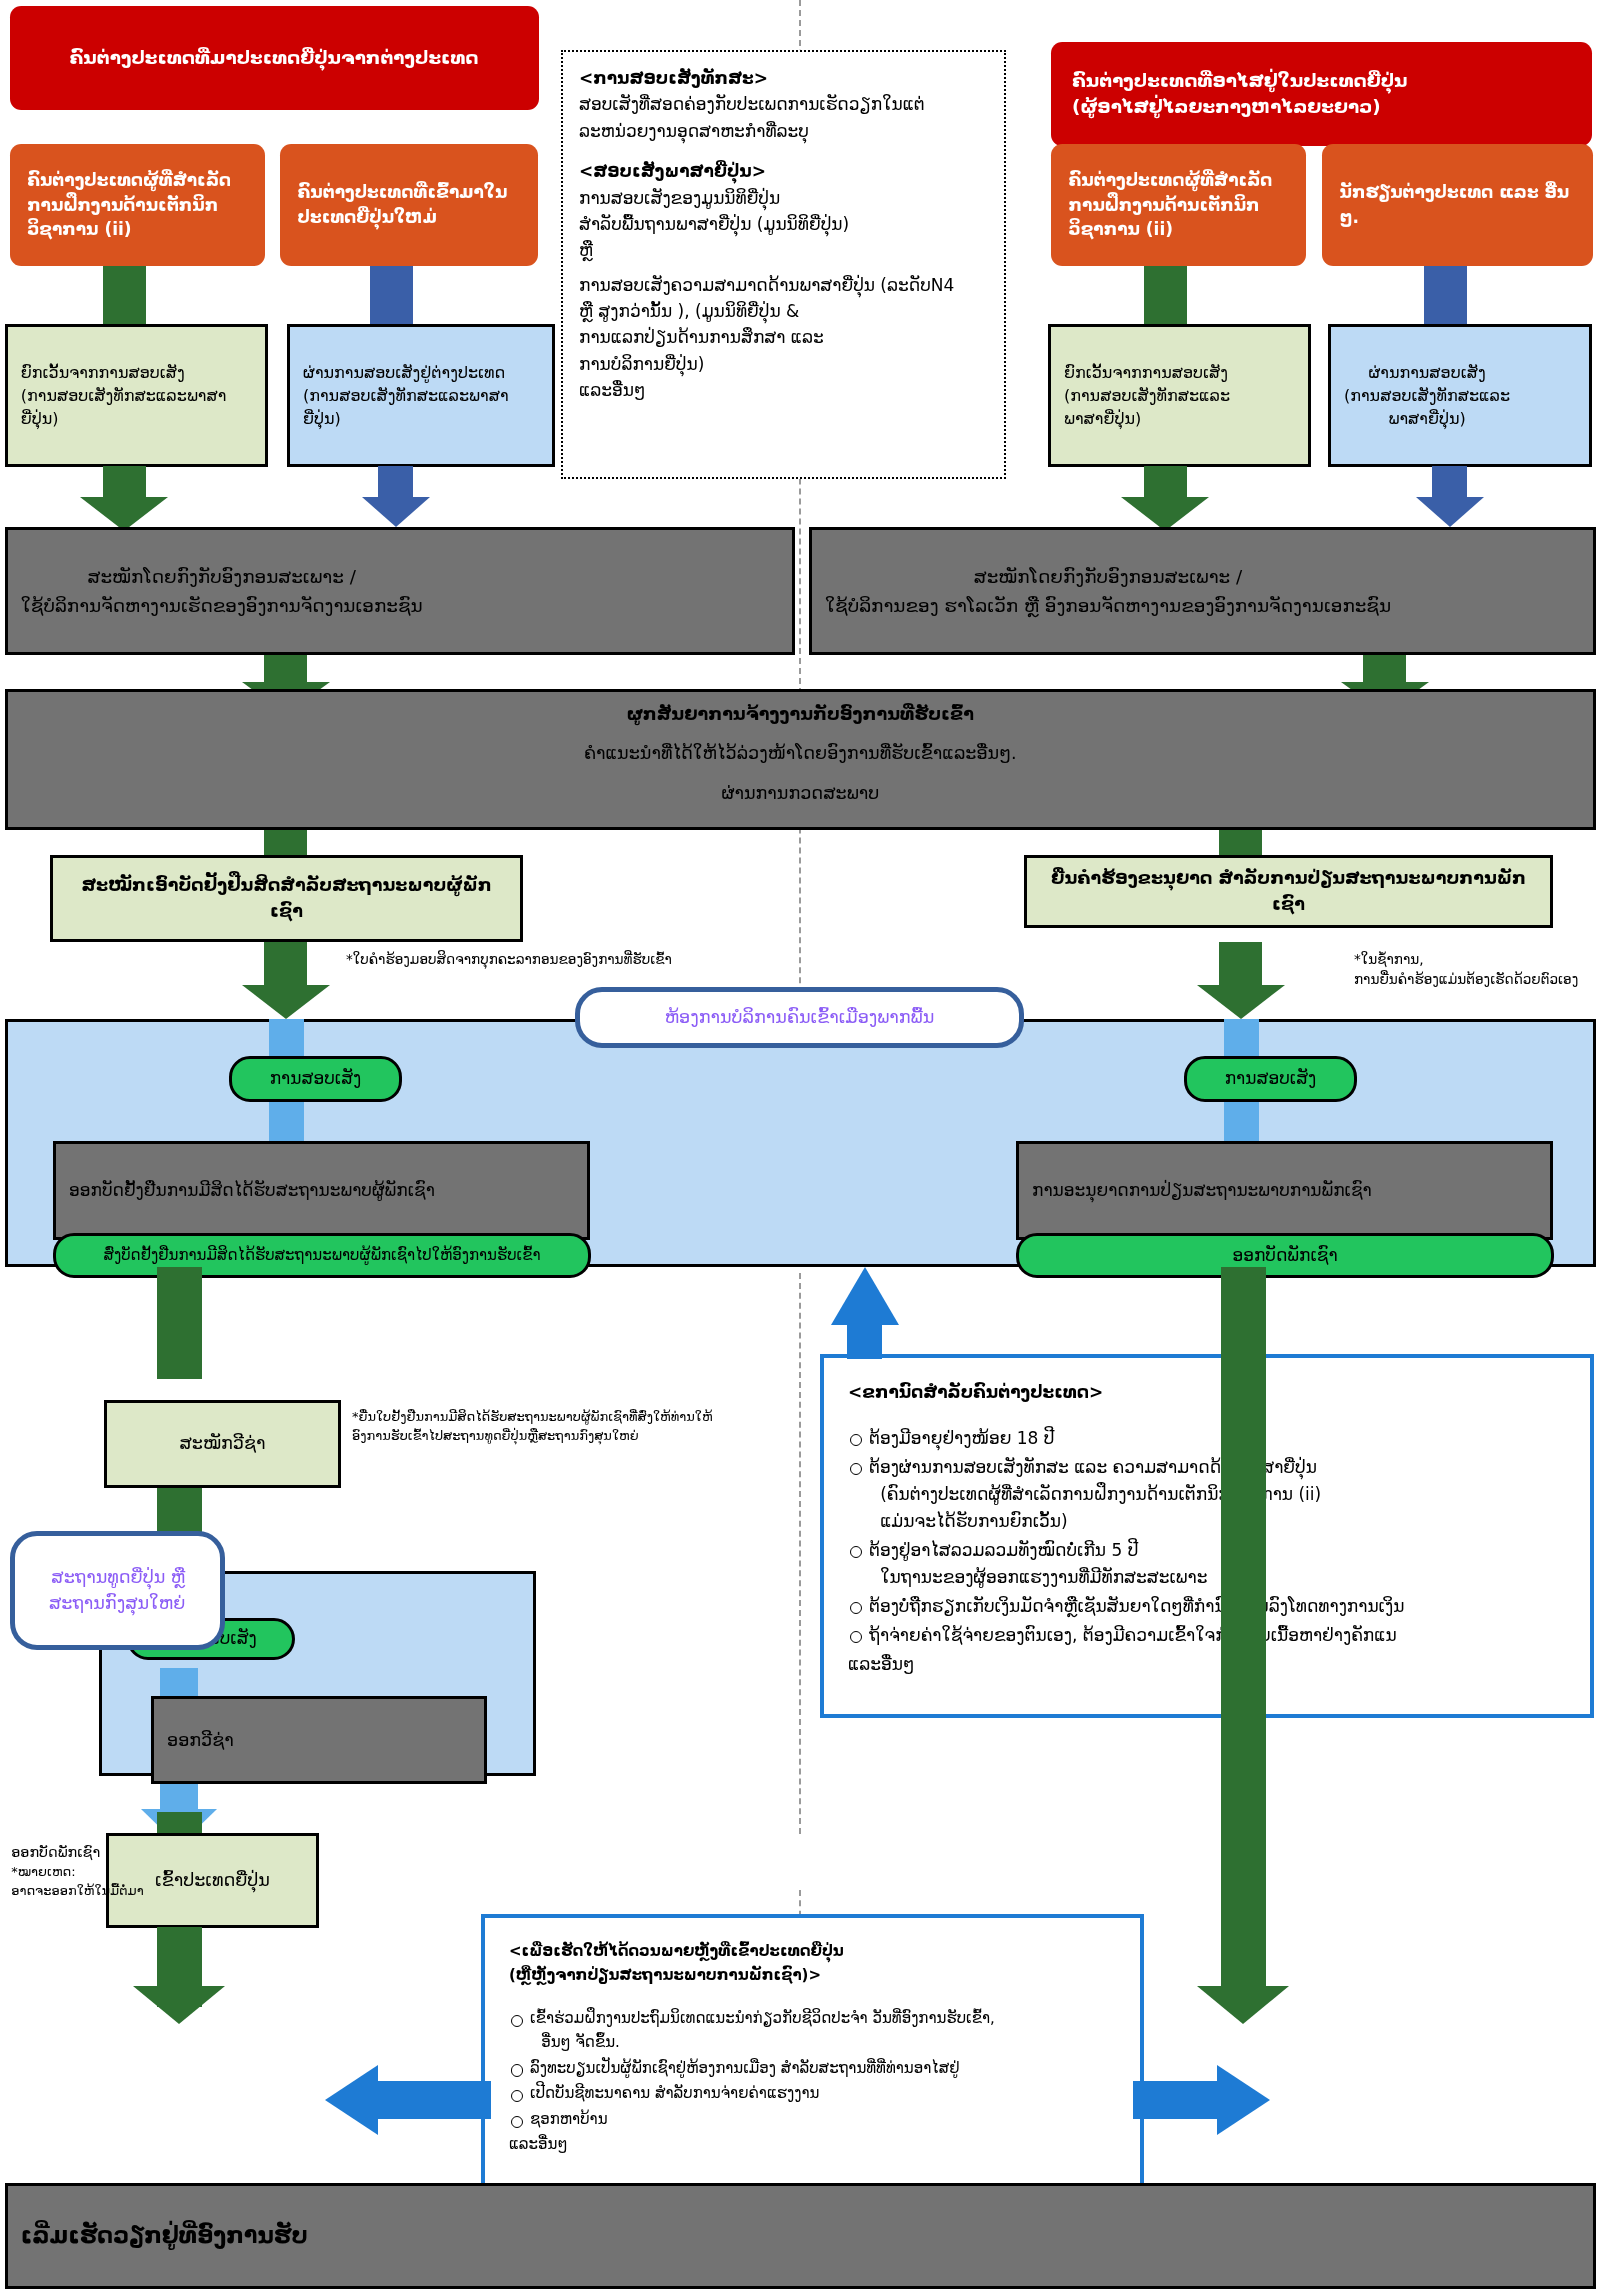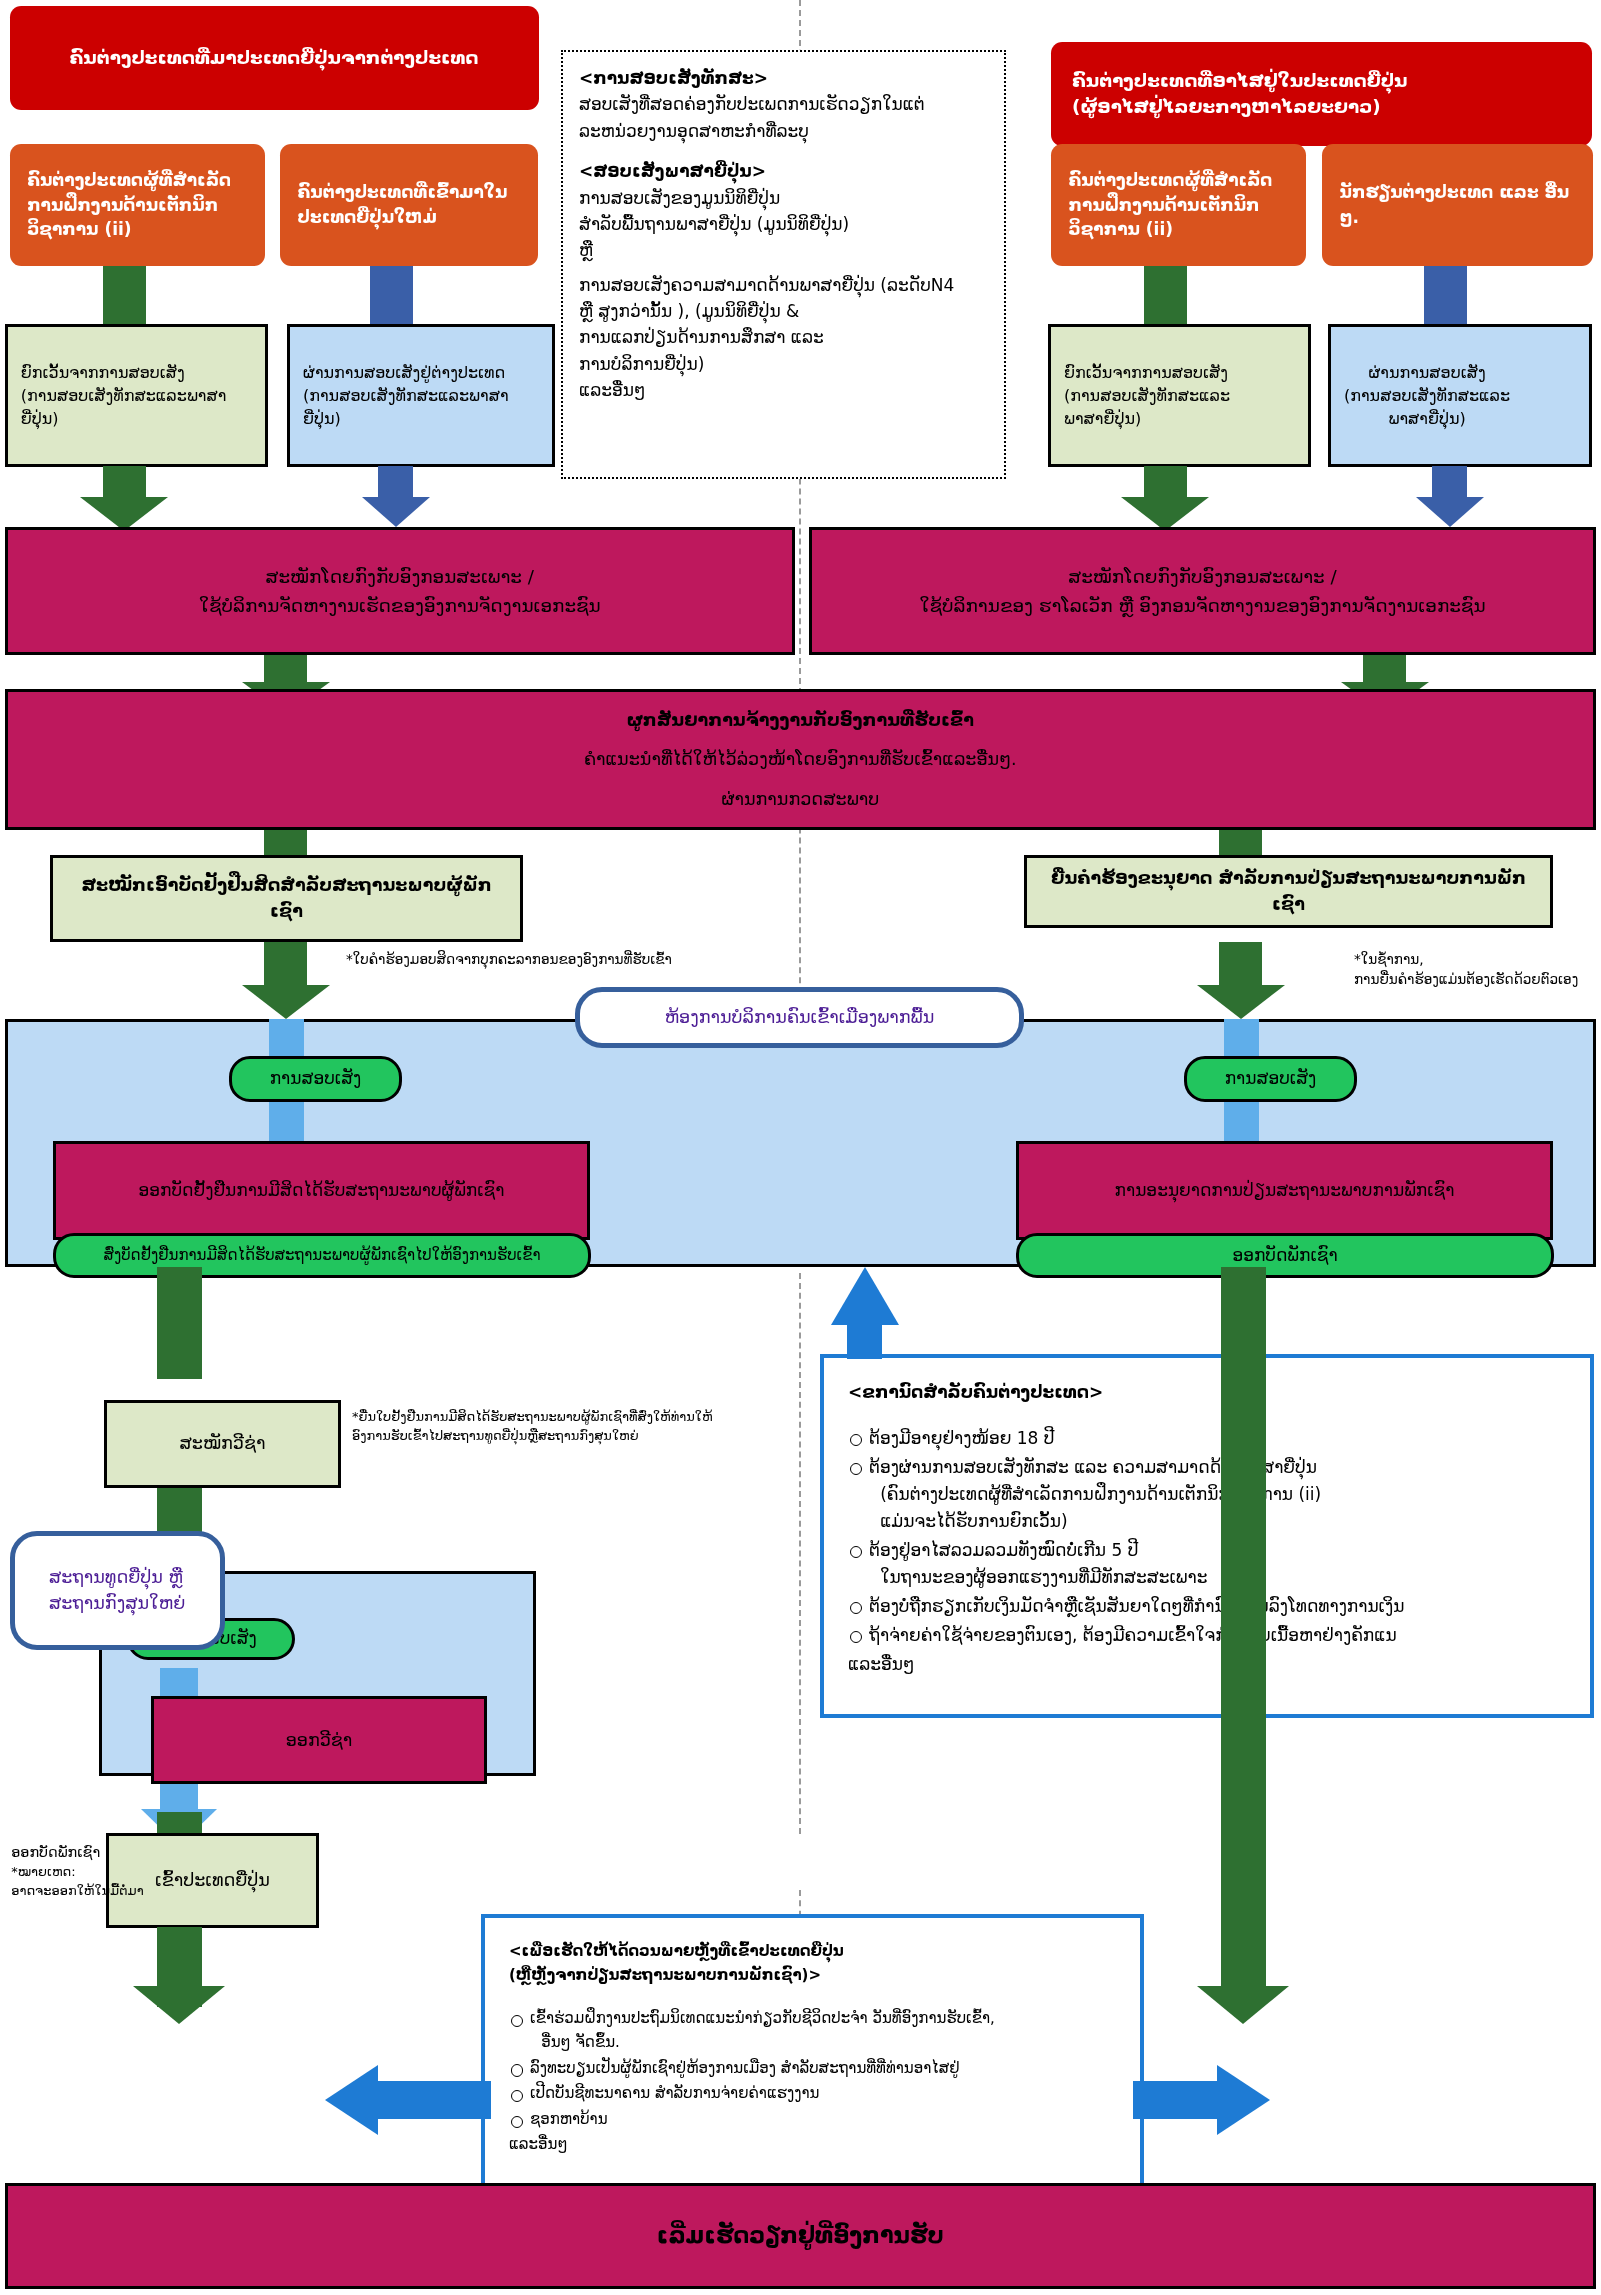--- a/index.html
+++ b/index.html
@@ -41,37 +41,37 @@
     background:#DDE8C8; border:3.2px solid #000;
     display:flex; align-items:center; padding:8px 13px;
     line-height:1.45; color:#000;
   }
   .box-blue {
     background:#BDDAF5; border:3.2px solid #000;
     display:flex; align-items:center; padding:8px 13px;
     line-height:1.45; color:#000;
   }
   .box-white {
-    background:#be185d; border:3.2px solid #000;
-    display:flex; align-items:center; justify-content:center;
+    background:#737373; border:3.2px solid #000;
+    display:flex; align-items:center; 
     text-align:center; line-height:1.6; color:#000; padding:8px 13px;
   }
   .box-green.center, .box-blue.center { justify-content:center; text-align:center; }
 
   
   .pill {
     background:#22c55e; border:3.2px solid #000; border-radius:21px;
     display:flex; align-items:center; justify-content:center;
     text-align:center; color:#000; line-height:1.4;
   }
   
   .navy-round {
     background:#ffffff; border:5.6px solid #365F9C; border-radius:27px;
     display:flex; align-items:center; justify-content:center;
-    text-align:left; color:#4c1d95; line-height:1.45;
+    text-align:right; color:#8b5cf6; line-height:1.45;
   }
   
   .blue-panel {
     background:#ffffff; border:4px solid #1E7BD4;
     padding:21px 24px; color:#000; line-height:1.6;
   }
   .blue-panel .hd { font-weight:700; }
   .blue-panel .gap { height:19px; }
   .blue-panel ul { list-style:none; margin:0; padding:0; }
   .blue-panel li { position:relative; padding-left:21px; margin:0 0 1.6px 0; }

